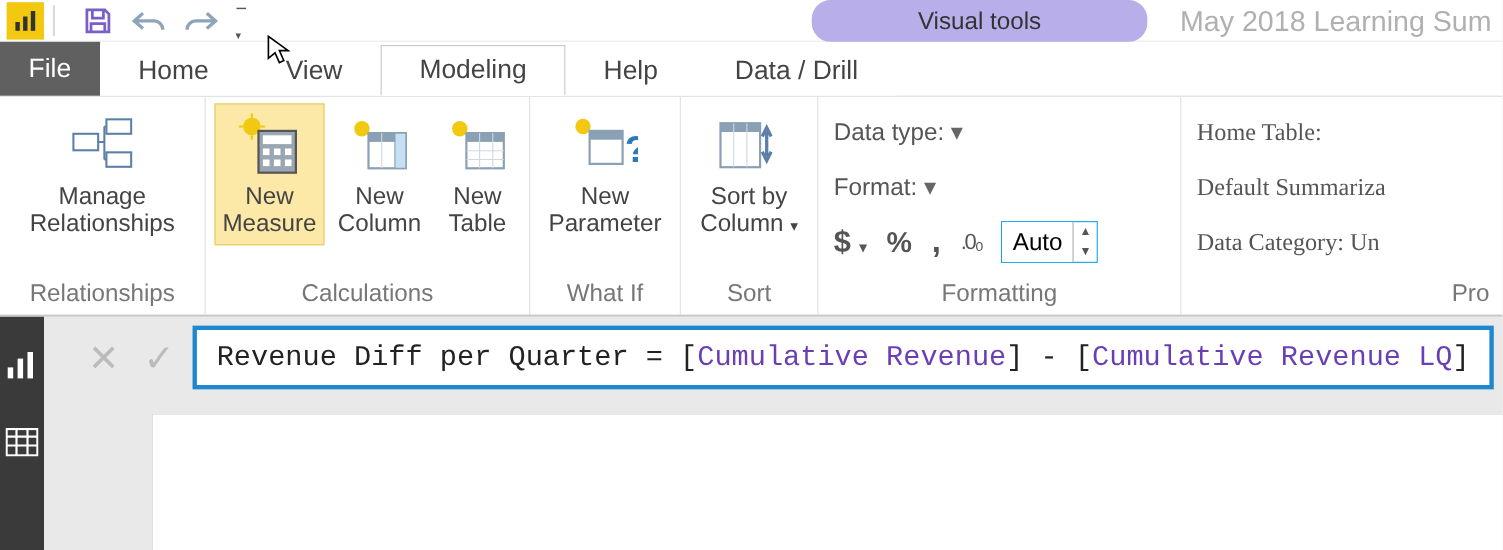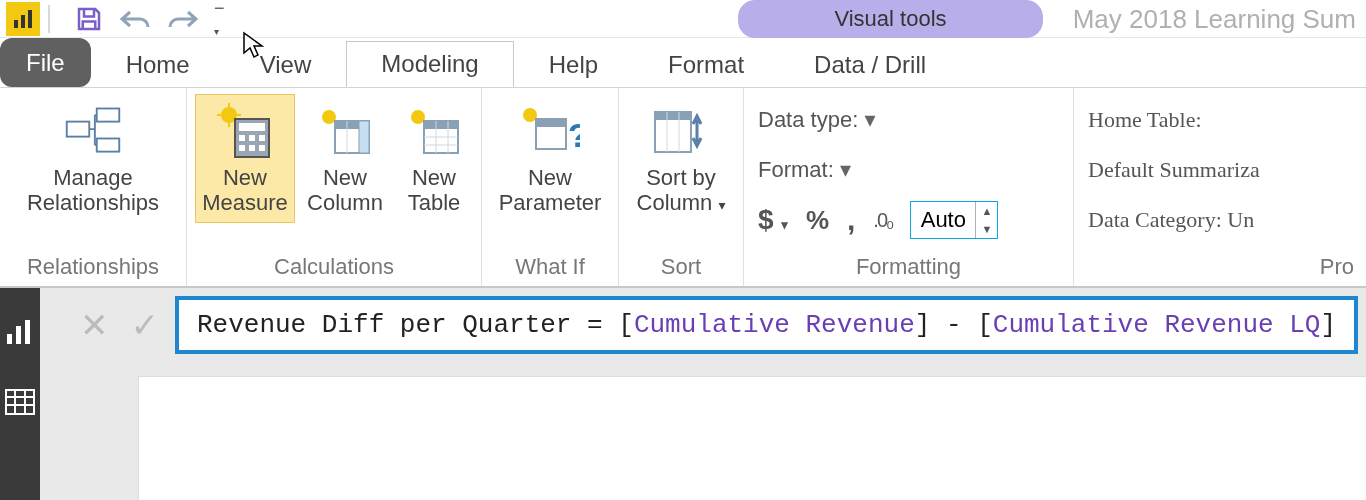--- a/index.html
+++ b/index.html
@@ -61,21 +61,20 @@
     display: flex;
     align-items: stretch;
     border-bottom: 1px solid #d4d4d4;
   }
   .tabrow .file-tab {
     background: #606060;
     color: #fff;
     padding: 0 26px;
     display: flex; align-items:center;
     font-size: 24px;
-    border-radius: 12px;
   }
   .tabrow .tab {
     padding: 0 34px;
     display:flex; align-items:center;
     font-size: 24px;
     color: #444;
     background: #fff;
     border: 1px solid transparent;
     border-bottom: none;
     margin-top: 3px;
@@ -246,21 +245,20 @@
 </div>
 <div class="context-tab">Visual tools</div>
 <div class="doc-title">May 2018 Learning Sum</div>
 
 <div class="tabrow">
   <div class="file-tab">File</div>
   <div class="tab">Home</div>
   <div class="tab">View</div>
   <div class="tab active">Modeling</div>
   <div class="tab">Help</div>
-  <div class="tab">Format</div>
   <div class="tab">Data / Drill</div>
 </div>
 
 <div class="ribbon">
 
   <div class="group">
     <div class="group-body">
       <div class="bigbtn" style="width:170px">
         <div class="ico">
           <svg width="64" height="52" viewBox="0 0 64 52">

